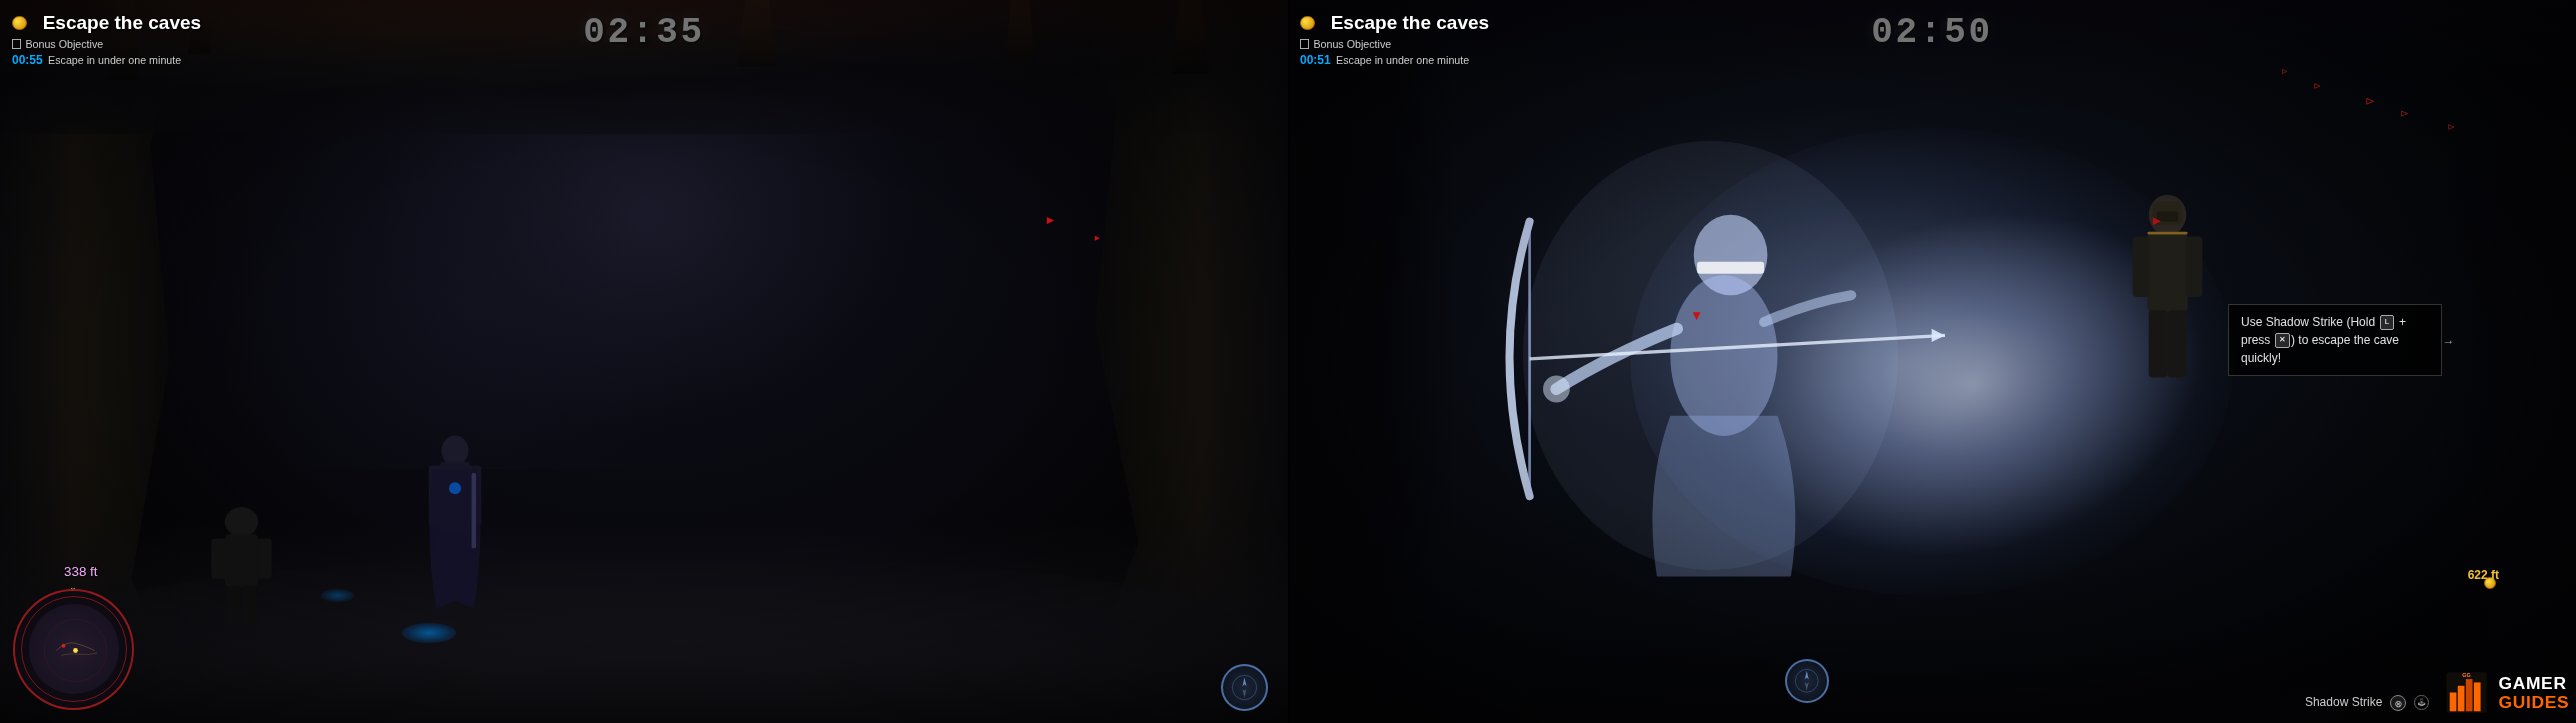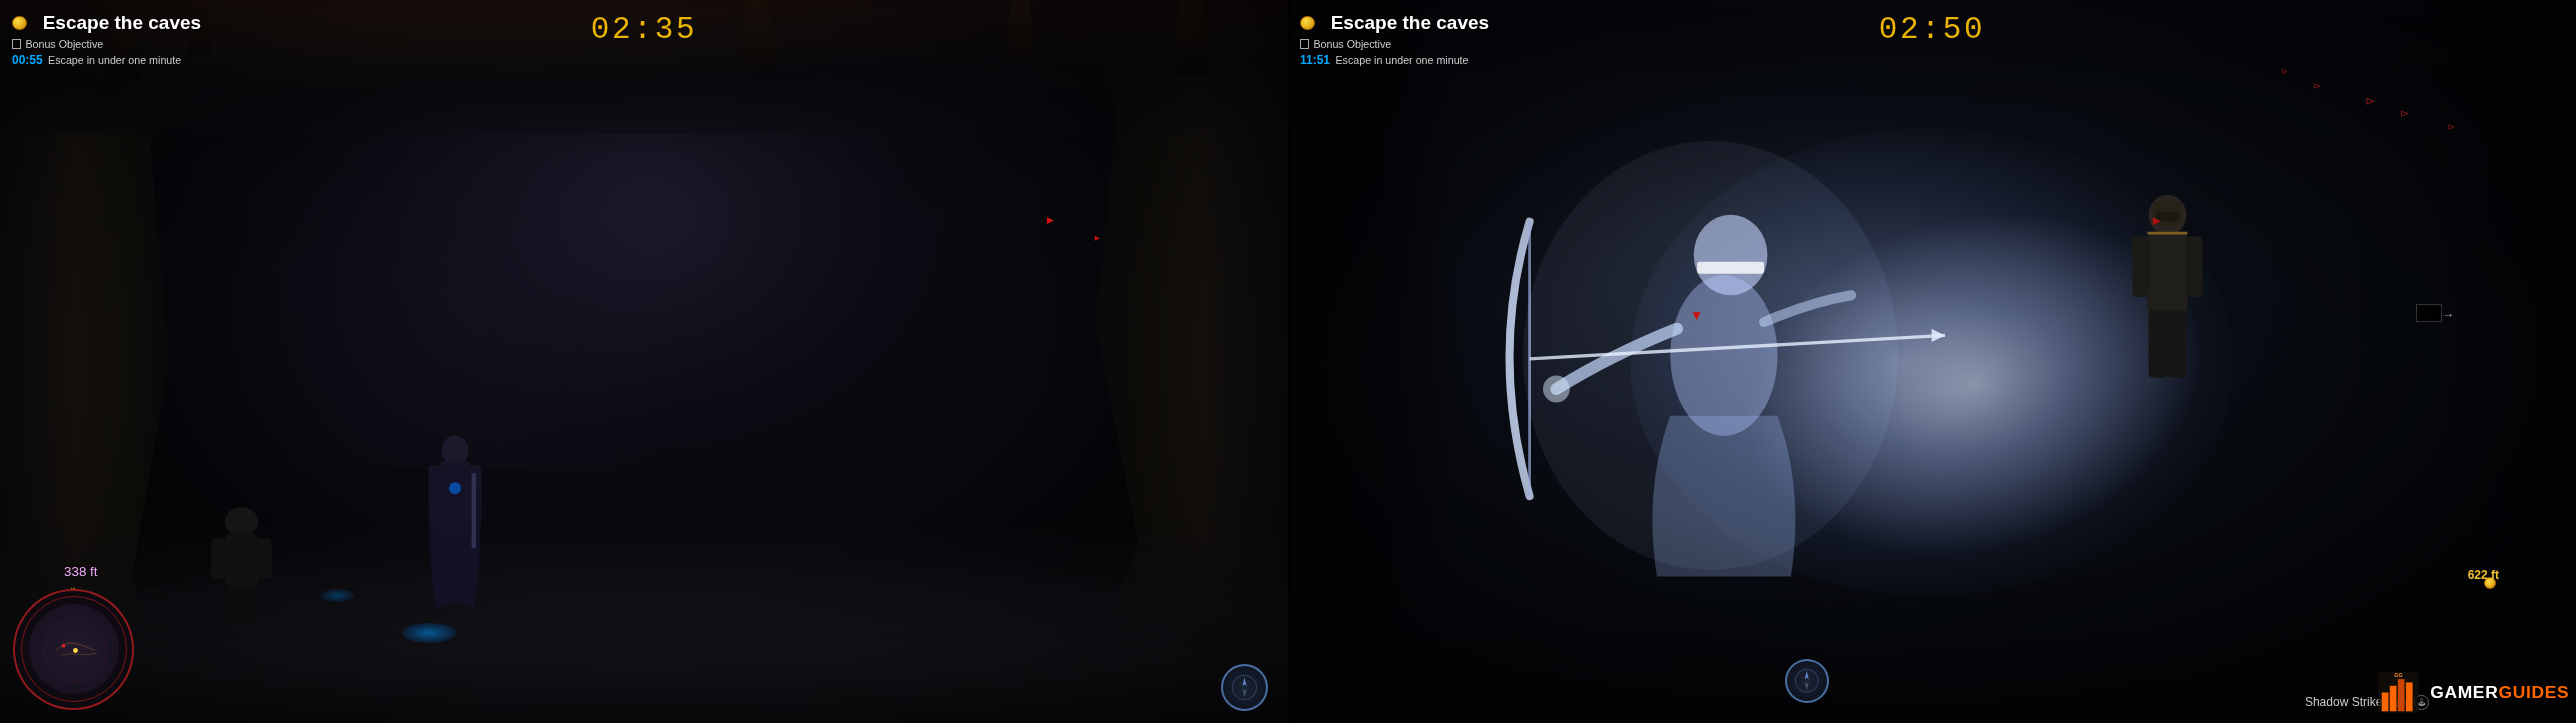--- a/index.html
+++ b/index.html
@@ -232,23 +232,23 @@
       color: #cccccc;
       font-size: 10.7px;
     }
 
     
     .center-timer {
       position: absolute;
       top: 12px;
       left: 50%;
       transform: translateX(-50%);
-      color: #eab308;
-      font-size: 31px;
-      font-weight: normal;
+      color: #737373;
+      font-size: 36px;
+      font-weight: bold;
       letter-spacing: 2.7px;
       text-shadow: 1.3px 1.3px 4px rgba(0,0,0,0.9), 0 0 13.4px rgba(255,255,255,0.1);
       font-family: 'Courier New', monospace;
     }
 
     
     .panel-right {
       position: relative;
       width: 1288px;
       height: 723px;
@@ -351,21 +351,21 @@
       gap: 8px;
     }
 
     .gg-icon {
       width: 47px;
       height: 47px;
     }
 
     .gg-text {
       display: flex;
-      flex-direction: row;
+      flex-direction: column;
       line-height: 1.1;
     }
 
     .gg-gamer {
       color: #ffffff;
       font-size: 17.4px;
       font-weight: bold;
       letter-spacing: 0.7px;
     }
 
@@ -652,28 +652,31 @@
   <div class="hud-top-left">
     <div class="quest-title-row">
       <div class="gold-circle"></div>
       <span class="quest-title">Escape the caves</span>
     </div>
     <div class="bonus-row">
       <div class="checkbox-empty"></div>
       <span class="bonus-label">Bonus Objective</span>
     </div>
     <div class="bonus-timer-row">
-      <span class="bonus-time">11:51</span>
+      <span class="bonus-time">00:51</span>
       <span class="bonus-desc">Escape in under one minute</span>
     </div>
   </div>
 
   <div class="center-timer">02:50</div>
 
   <div class="tooltip-box">
+    <div class="tooltip-text">
+      Use Shadow Strike (Hold <span class="key-icon">L</span> + press <span class="key-icon">✕</span>) to escape the cave quickly!
+    </div>
     <div class="tooltip-arrow">→</div>
   </div>
 
   <div class="small-gold"></div>
 
   <div style="position:absolute; right:77px; bottom:141px; color:#f0c030; font-size:12px; font-weight:bold;margin-left:24px;">622 ft</div>
 
   <div class="panel-right compass-btn-right">
     <div class="compass-circle-right">
       <svg width="25.5" height="25.5" viewBox="0 0 38 38" xmlns="http://www.w3.org/2000/svg">

